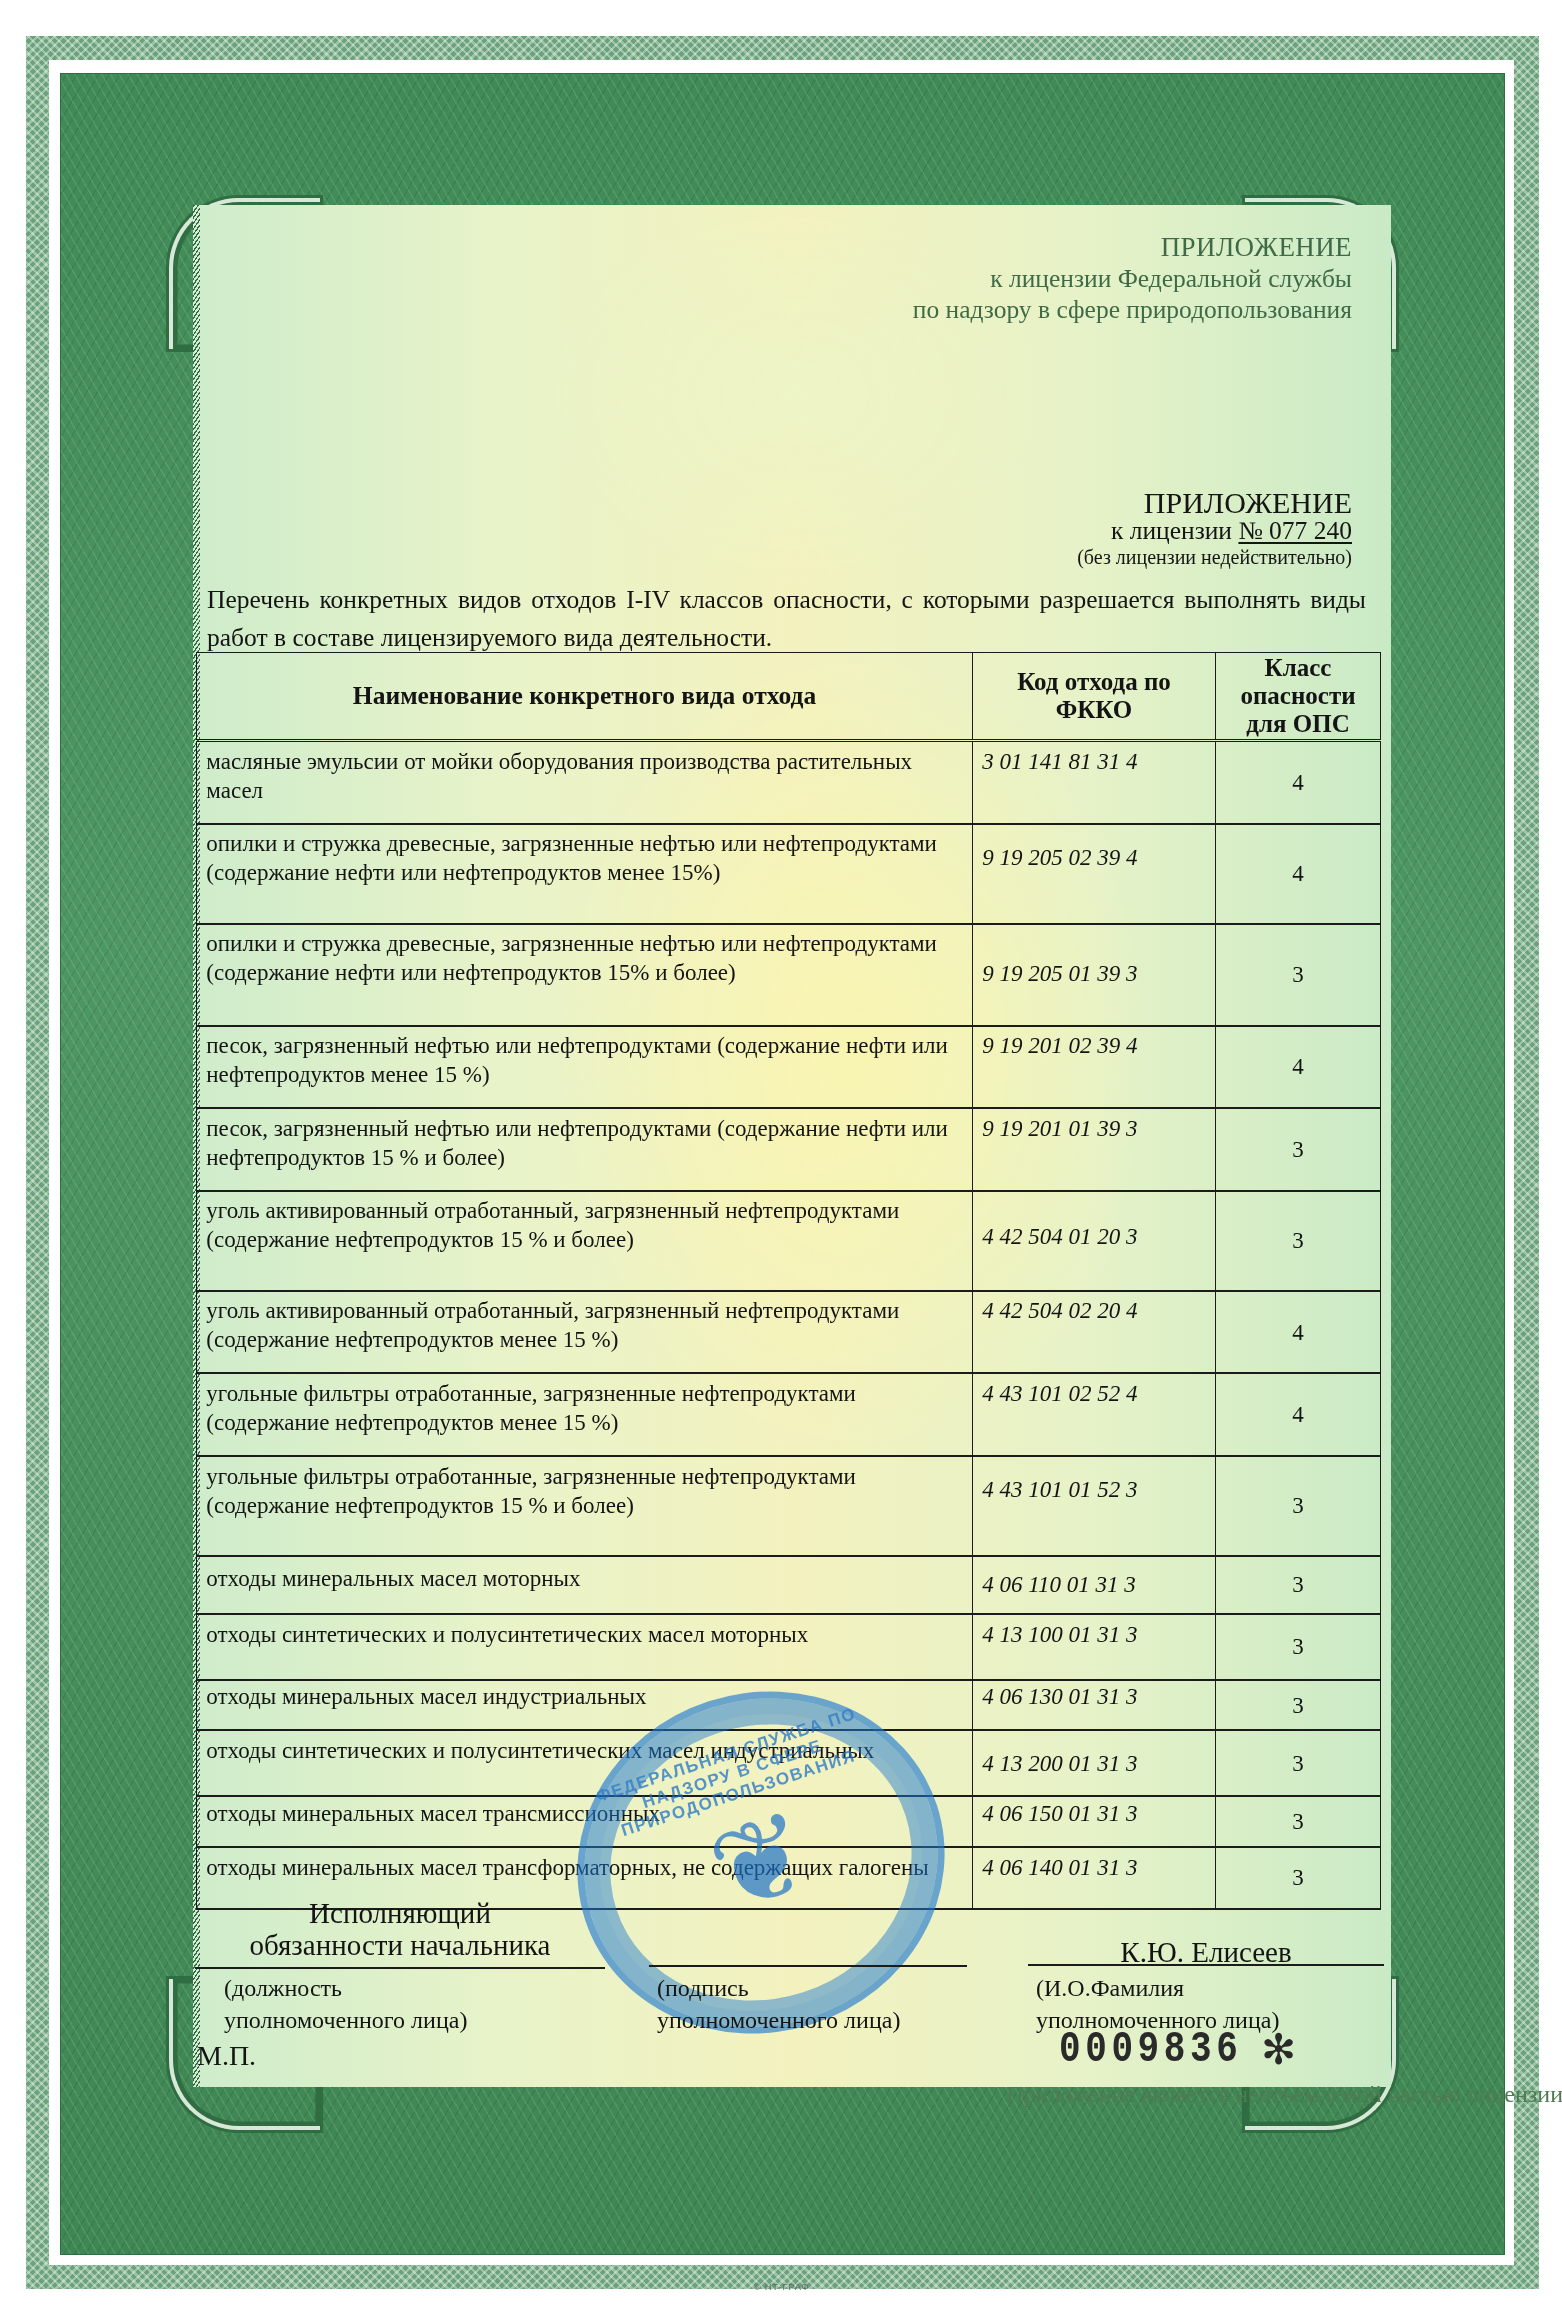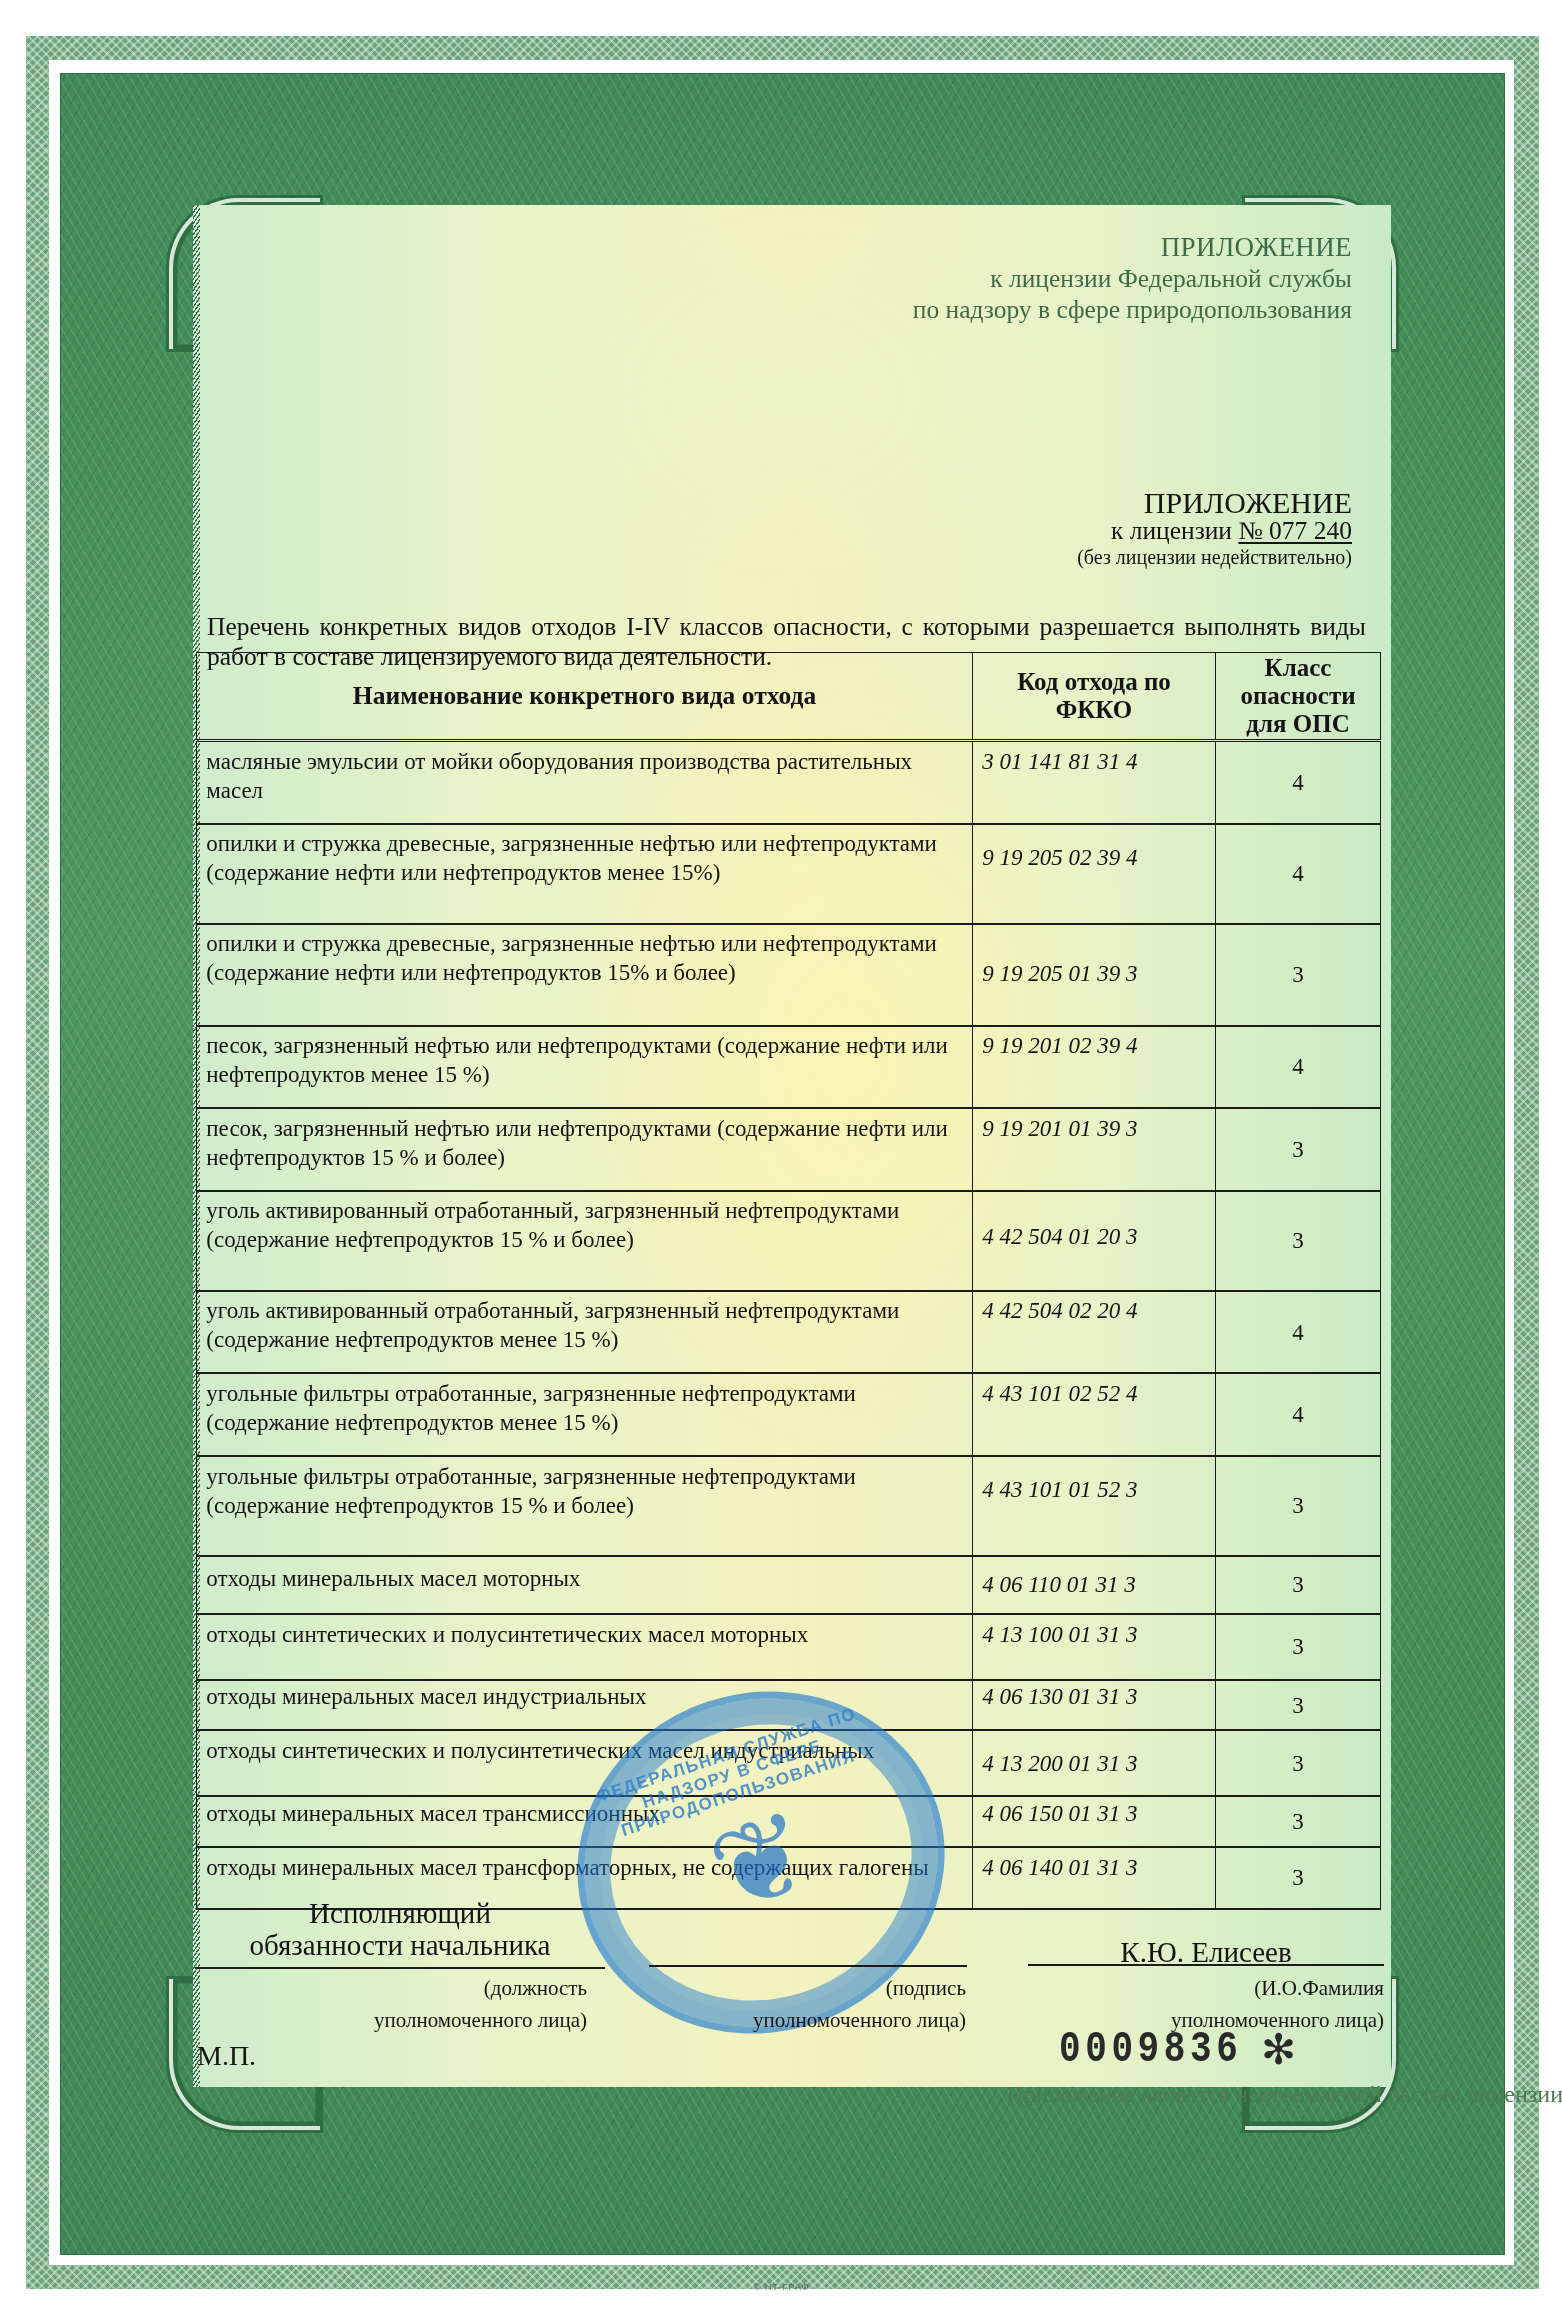--- a/index.html
+++ b/index.html
@@ -70,22 +70,22 @@
   .appendix-lic {
     position:absolute; right:211px; top:487px; text-align:right;
     color:#151515; line-height:26px;
   }
   .appendix-lic .title { font-size:30px; line-height:31px; }
   .appendix-lic .lic-line { font-size:25.5px; }
   .appendix-lic .lic-num { text-decoration:underline; text-underline-offset:3.1px; }
   .appendix-lic .note { font-size:20px; }
 
   .intro {
-    position:absolute; left:207px; top:612px; width:1159px;
-    font-size:25.5px; line-height:30px; text-align:justify; text-align-last:left;
+    position:absolute; left:207px; top:581px; width:1159px;
+    font-size:25.5px; line-height:38px; text-align:justify; text-align-last:left;
   }
 
   
   .waste-table {
     position:absolute; left:196px; top:652px; width:1183px;
     border-collapse:collapse; table-layout:fixed;
     font-size:23px; line-height:29px;
   }
   .waste-table col.c1 { width:776px; }
   .waste-table col.c2 { width:243px; }
@@ -119,21 +119,21 @@
     color:rgba(25,110,200,0.85); letter-spacing:1.5px;
   }
 
   
   .sig-position {
     position:absolute; left:199px; top:1897px; width:402px; text-align:center;
     font-size:29px; line-height:32px;
   }
   .sig-line { position:absolute; height:2.3px; background:#1b1b1b; }
   .sig-caption {
-    position:absolute; text-align:right; font-size:21px; line-height:32px;
+    position:absolute; text-align:left; font-size:24px; line-height:32px;
   }
   .sig-name {
     position:absolute; left:1028px; top:1936px; width:356px; text-align:center;
     font-size:29px;
   }
   .mp-label { position:absolute; left:197px; top:2040px; font-size:28px; }
   .serial {
     position:absolute; left:1059px; top:2023px;
     font-family:"Liberation Mono", monospace; font-size:36px; letter-spacing:4.6px; font-weight:bold;
     color:#2a2a2a; transform:scaleY(1.25); transform-origin:left top;

